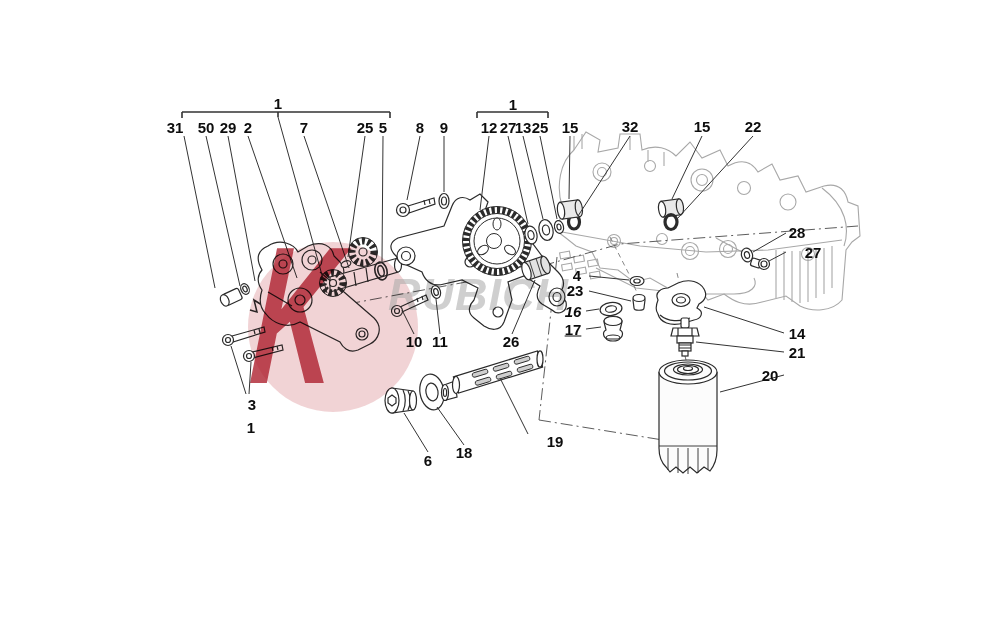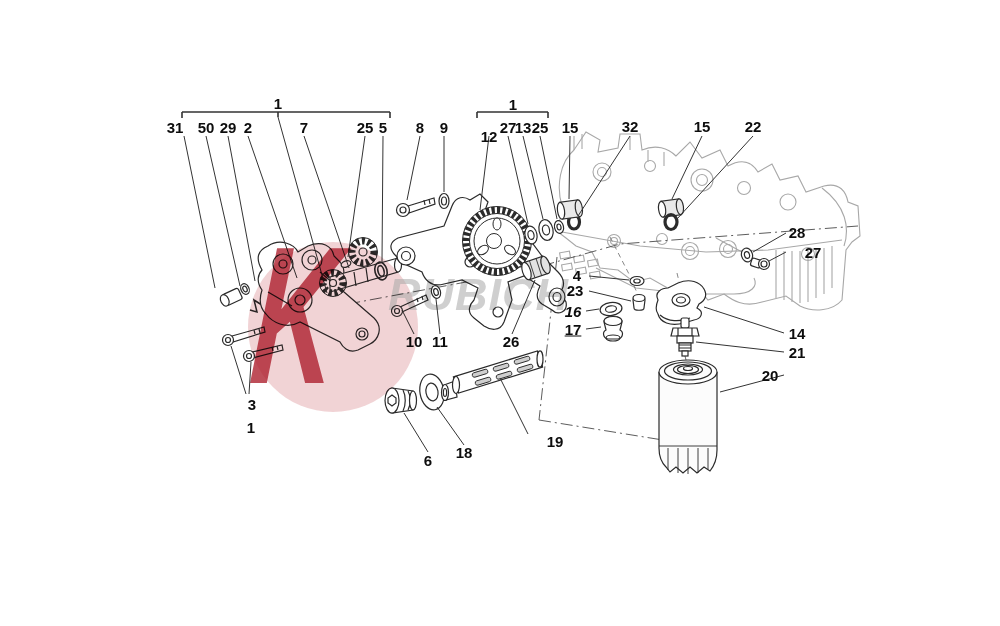--- a/index.html
+++ b/index.html
@@ -337,21 +337,21 @@
       <div class="callout" style="left: 513px; top: 104px;">1</div>
       <div class="callout" style="left: 175px; top: 127px;">31</div>
       <div class="callout" style="left: 206px; top: 127px;">50</div>
       <div class="callout" style="left: 228px; top: 127px;">29</div>
       <div class="callout" style="left: 248px; top: 127px;">2</div>
       <div class="callout" style="left: 304px; top: 127px;">7</div>
       <div class="callout" style="left: 365px; top: 127px;">25</div>
       <div class="callout" style="left: 383px; top: 127px;">5</div>
       <div class="callout" style="left: 420px; top: 127px;">8</div>
       <div class="callout" style="left: 444px; top: 127px;">9</div>
-      <div class="callout" style="left: 489px; top: 136px;">12</div>
+      <div class="callout" style="left: 489px; top: 127px;">12</div>
       <div class="callout" style="left: 508px; top: 127px;">27</div>
       <div class="callout" style="left: 523px; top: 127px;">13</div>
       <div class="callout" style="left: 540px; top: 127px;">25</div>
       <div class="callout" style="left: 570px; top: 127px;">15</div>
       <div class="callout" style="left: 630px; top: 126px;">32</div>
       <div class="callout" style="left: 702px; top: 126px;">15</div>
       <div class="callout" style="left: 753px; top: 126px;">22</div>
       <div class="callout" style="left: 797px; top: 232px;">28</div>
       <div class="callout" style="left: 797px; top: 252px; margin-left: 16px;">27</div>
       <div class="callout" style="left: 577px; top: 275px;">4</div>

